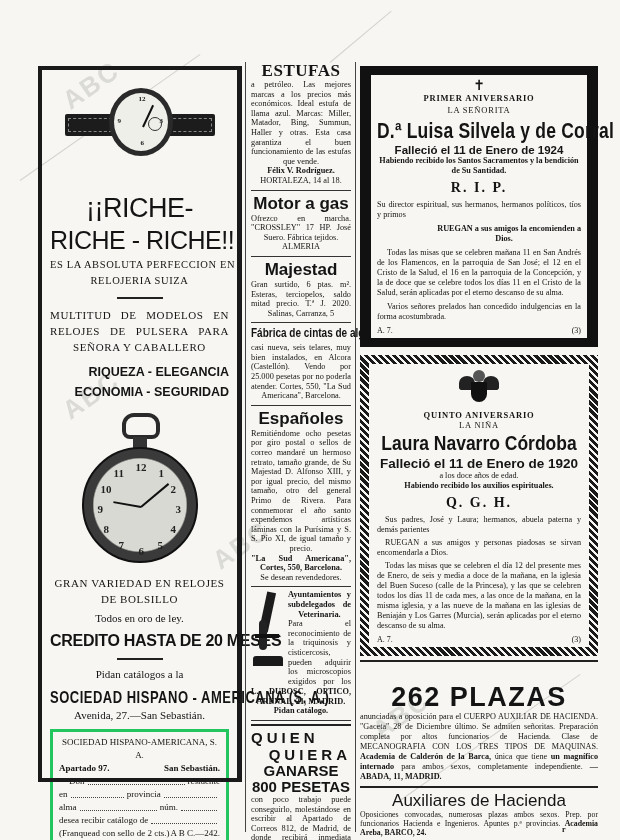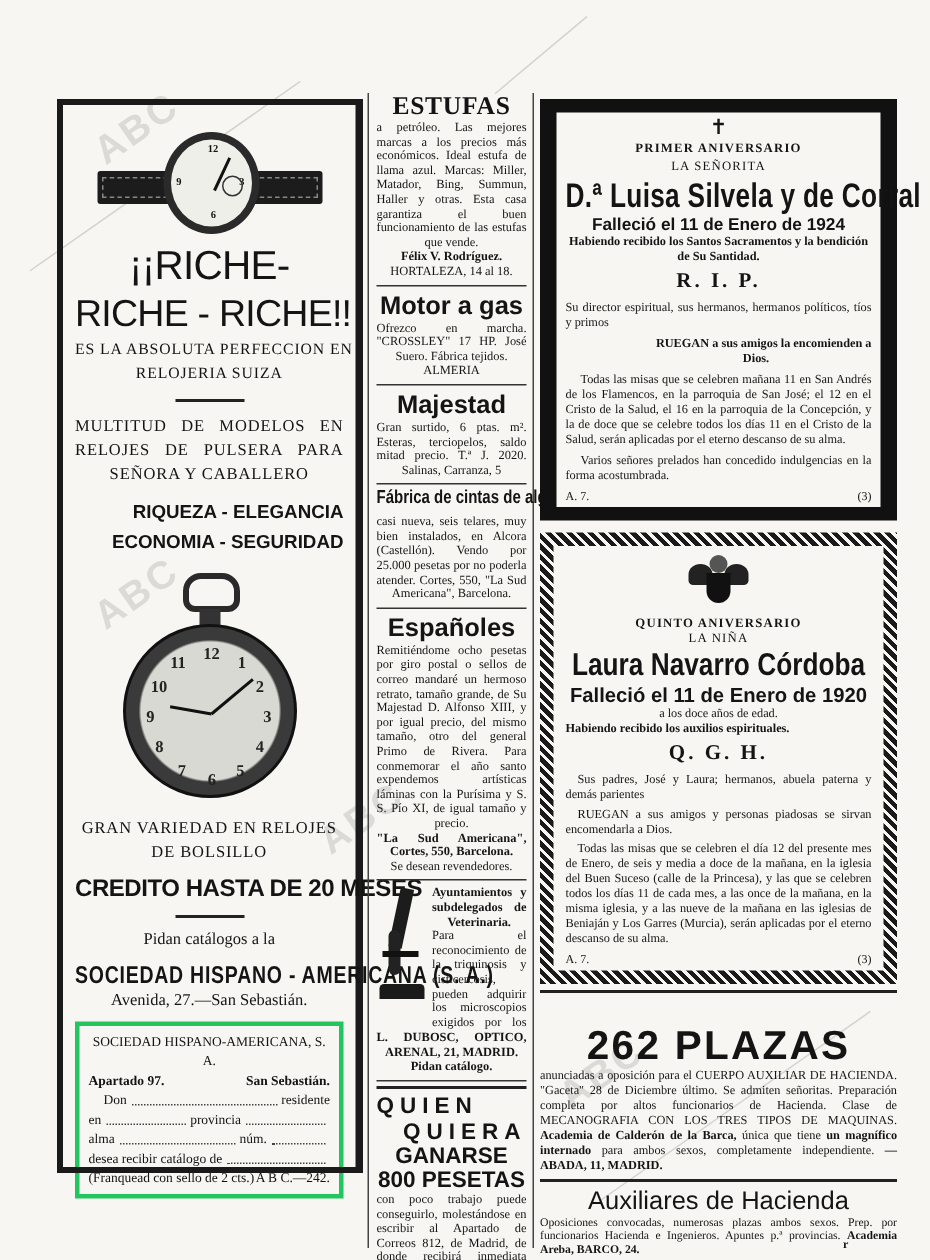--- a/index.html
+++ b/index.html
@@ -13,21 +13,21 @@
   .col1 { position: absolute; left: 38px; top: 66px; width: 204px; height: 716px; border: 4px solid #1a1a1a; border-right-width: 5px; padding: 0 8px; text-align: center; }
   .wristwatch { margin: 14px auto 0; width: 150px; height: 78px; position: relative; }
   .strap { position: absolute; top: 30px; height: 22px; background: #1c1c1c; border-radius: 2px; }
   .strap.l { left: 0; width: 50px; }
   .strap.r { right: 0; width: 50px; }
   .strap::after { content: ""; position: absolute; left: 3px; right: 3px; top: 4px; bottom: 4px; border: 1px dashed #888; }
   .case { position: absolute; left: 44px; top: 4px; width: 64px; height: 68px; border-radius: 50%; border: 5px solid #2a2a2a; background: #efefea; }
   .case .hand { position: absolute; left: 28px; top: 10px; width: 2px; height: 24px; background: #111; transform-origin: bottom center; transform: rotate(25deg); }
   .case .sub { position: absolute; right: 6px; top: 24px; width: 14px; height: 14px; border-radius: 50%; border: 1px solid #333; }
   .case .num { position: absolute; font-size: 7px; font-weight: bold; }
-  .riche1 { font-family: "Liberation Sans", sans-serif; font-size: 27px; margin-top: 0; letter-spacing: -0.5px; }
+  .riche1 { font-family: "Liberation Sans", sans-serif; font-size: 27px; margin-top: 31px; letter-spacing: -0.5px; }
   .riche2 { font-family: "Liberation Sans", sans-serif; font-size: 25px; letter-spacing: -0.5px; margin-top: 2px; white-space: nowrap; }
   .caps-serif { font-size: 11.5px; letter-spacing: 0.6px; line-height: 16px; }
   .rule { width: 46px; height: 2px; background: #222; margin: 8px auto; }
   .sans-bold { font-family: "Liberation Sans", sans-serif; font-weight: bold; font-size: 12.5px; }
   .pocketwatch { position: relative; width: 120px; height: 150px; margin: 14px auto 0; }
   .pw-bow { position: absolute; left: 42px; top: 0; width: 38px; height: 26px; border: 4px solid #2a2a2a; border-radius: 12px 12px 8px 8px; }
   .pw-stem { position: absolute; left: 53px; top: 24px; width: 14px; height: 12px; background: #333; }
   .pw-case { position: absolute; left: 2px; top: 34px; width: 116px; height: 116px; border-radius: 50%; background: radial-gradient(circle, #d9d9d3 0 58%, #3a3a3a 60% 100%); border: 2px solid #111; }
   .pw-num { position: absolute; font-weight: bold; font-size: 11px; color: #222; }
   .pw-hand { position: absolute; left: 57px; top: 57px; height: 2px; background: #111; transform-origin: left center; }
@@ -130,20 +130,21 @@
       <span class="pw-num" style="left:20px;top:74px;">8</span>
       <span class="pw-num" style="left:14px;top:54px;">9</span>
       <span class="pw-num" style="left:17px;top:34px;">10</span>
       <span class="pw-num" style="left:30px;top:18px;">11</span>
       <div class="pw-hand" style="width:36px;transform:rotate(-40deg);"></div>
       <div class="pw-hand" style="width:28px;transform:rotate(190deg);"></div>
     </div>
   </div>
 
   <div class="caps-serif" style="margin-top:12px;font-size:11px;">GRAN VARIEDAD EN RELOJES DE BOLSILLO</div>
+  <div style="font-size:11px;margin-top:5px;">Todos en oro de ley.</div>
   <div class="credit">CREDITO HASTA DE 20 MESES</div>
   <div class="rule"></div>
   <div style="font-size:11px;">Pidan catálogos a la</div>
   <div class="soc">SOCIEDAD HISPANO - AMERICANA (S. A.)</div>
   <div style="font-size:11px;margin-top:4px;">Avenida, 27.—San Sebastián.</div>
 
   <div class="coupon">
     <div style="text-align:center;font-size:9px;">SOCIEDAD HISPANO-AMERICANA, S. A.</div>
     <div class="row">
       <span class="b">Apartado 97.</span>
@@ -264,21 +265,21 @@
         <div class="wing l"></div>
           <div class="wing r"></div>
           <div class="head"></div>
           <div class="shield"></div>
       </div>
       <div class="obit-small-caps">QUINTO ANIVERSARIO</div>
       <div class="obit-small-caps" style="font-weight:normal;">LA NIÑA</div>
       <div class="obit-name2">Laura Navarro Córdoba</div>
       <div class="obit-died2">Falleció el 11 de Enero de 1920</div>
       <div class="obit-body" style="text-align:center;">a los doce años de edad.</div>
-      <div class="obit-body b" style="">Habiendo recibido los auxilios espirituales.</div>
+      <div class="obit-body b" style="text-align:center;">Habiendo recibido los auxilios espirituales.</div>
       <div class="obit-rip">Q. G. H.</div>
       <div class="obit-body" style="text-indent:8px;">Sus padres, José y Laura; hermanos, abuela paterna y demás parientes</div>
       <div class="obit-body" style="text-indent:8px;margin-top:3px;font-family:Liberation Serif, serif;">RUEGAN a sus amigos y personas piadosas se sirvan encomendarla a Dios.</div>
       <div class="obit-body" style="text-indent:8px;margin-top:3px;">Todas las misas que se celebren el día 12 del presente mes de Enero, de seis y media a doce de la mañana, en la iglesia del Buen Suceso (calle de la Princesa), y las que se celebren todos los días 11 de cada mes, a las once de la mañana, en la misma iglesia, y a las nueve de la mañana en las iglesias de Beniaján y Los Garres (Murcia), serán aplicadas por el eterno descanso de su alma.</div>
       <div class="foot">
         <span>A. 7.</span>
         <span>(3)</span>
       </div>
     </div>
   </article>

